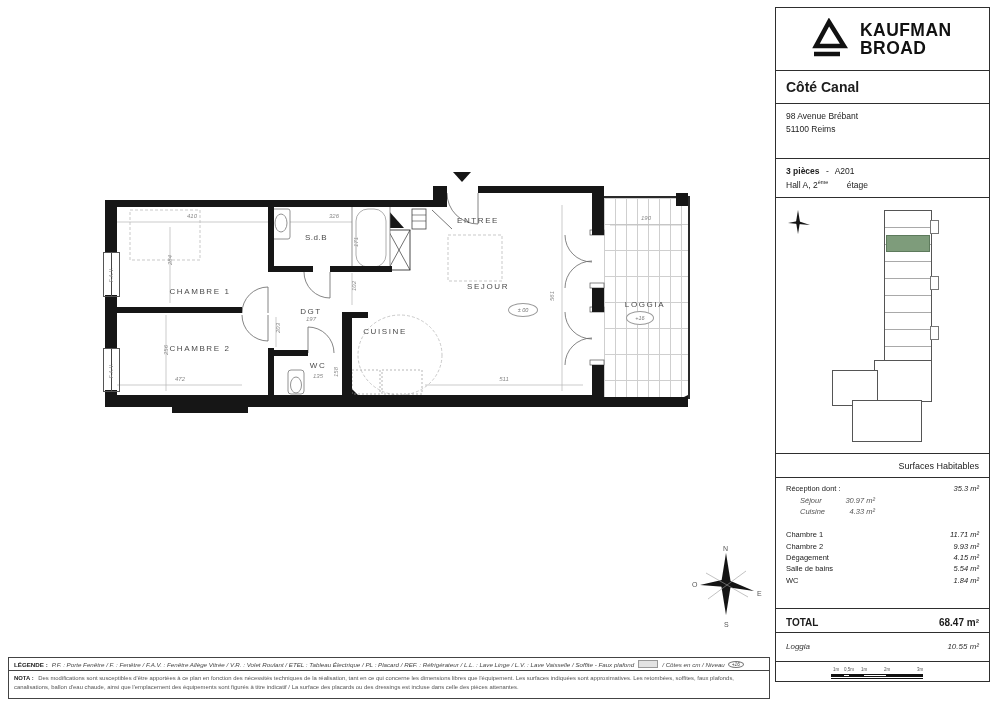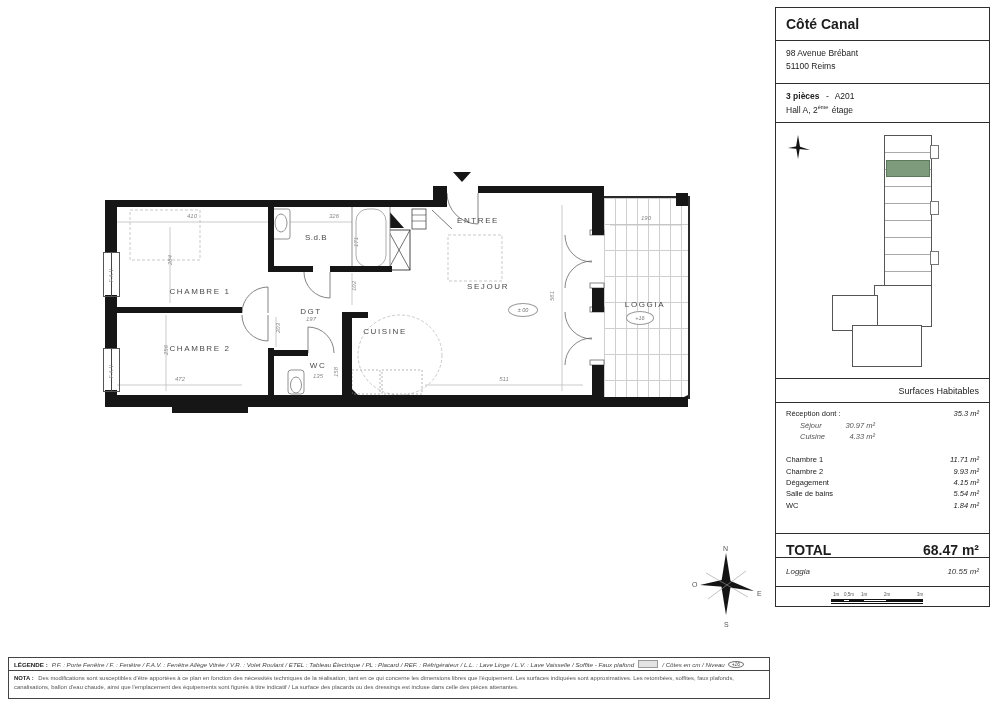--- a/index.html
+++ b/index.html
@@ -28,21 +28,21 @@
   .logo-row{display:flex;align-items:center;justify-content:center;gap:8px;height:64px;}
   .logo-text{font-weight:800;font-size:19px;line-height:.95;letter-spacing:.5px;color:#111;transform:scaleX(.92);}
   .ptitle{font-weight:700;font-size:14px;padding:8px 10px;}
   .paddr{font-size:8.5px;line-height:1.5;padding:6px 10px;color:#222;}
   .punit{font-size:8.5px;line-height:1.5;padding:6px 10px;color:#222;}
   .surfhead{font-size:9px;text-align:right;padding:7px 10px;color:#222;}
   .srow{display:flex;font-size:7.5px;padding:1.2px 10px;color:#222;}
   .srow .val{margin-left:auto;font-style:italic;text-align:right;}
   .srow.sub{font-style:italic;color:#555;padding-left:24px;}
   .srow.sub .subval{margin-left:auto;margin-right:104px;}
-  .totrow{display:flex;font-size:14px;font-weight:700;padding:8px 10px;}
+  .totrow{display:flex;font-size:10px;font-weight:700;padding:8px 10px;}
   .totrow .val{margin-left:auto;}
   .logrow{display:flex;font-size:8px;font-style:italic;padding:9px 10px;color:#333;}
   .logrow .val{margin-left:auto;}
   .footcells{display:flex;height:22px;}
   .footcells .cell{display:flex;align-items:center;justify-content:center;font-size:7.5px;color:#333;}
   
   #legendbox{position:absolute;left:8px;top:657px;width:762px;height:14px;border:1px solid #444;
     font-size:6.2px;font-style:italic;color:#444;display:flex;align-items:center;padding:0 5px;box-sizing:border-box;white-space:nowrap;overflow:hidden;}
   #notabox{position:absolute;left:8px;top:670px;width:762px;height:29px;border:1px solid #444;
     font-size:5.9px;color:#555;padding:3px 5px;box-sizing:border-box;line-height:1.55;}
@@ -206,42 +206,52 @@
   <line x1="14" y1="30" x2="56" y2="54" stroke="#999" stroke-width="0.6"></line>
   <line x1="54" y1="28" x2="16" y2="56" stroke="#999" stroke-width="0.6"></line>
   <text x="31" y="8" font-size="7" fill="#555">N</text>
   <text x="0" y="44" font-size="7" fill="#555">O</text>
   <text x="65" y="53" font-size="7" fill="#555">E</text>
   <text x="32" y="84" font-size="7" fill="#555">S</text>
 </svg>
 
 <div id="panel">
 
+  <div class="pbox logo-row">
+    <svg width="38" height="42" viewBox="0 0 38 42">
+      <path d="M19 4 L34 28 L6 28 Z" fill="none" stroke="#111" stroke-width="4.5"></path>
+      <line x1="4" y1="36" x2="30" y2="36" stroke="#111" stroke-width="4.5"></line>
+    </svg>
+    <div class="logo-text">
+      <div>KAUFMAN</div>
+      <div>BROAD</div>
+    </div>
+  </div>
 
   <div class="pbox" style="height:34px;">
     <div class="ptitle">Côté Canal</div>
   </div>
 
-  <div class="pbox" style="height:44px;">
+  <div class="pbox" style="height:56px;">
     <div class="paddr">
       <div>98 Avenue Brébant</div>
       <div>51100 Reims</div>
     </div>
   </div>
 
   <div class="pbox" style="height:40px;">
     <div class="punit">
       <div>
         <b>3 pièces</b>
         <span style="margin:0 4px;">-</span>
         <span>A201</span>
       </div>
       <div>
         <span>Hall A, 2</span><sup style="font-size:5.5px;">ème</sup>
-        <span style="margin-left:1px;">étage</span>
+        <span style="margin-left:16px;">étage</span>
       </div>
     </div>
   </div>
 
   <div class="pbox" style="height:257px;">
     <svg class="abs" style="left:10px;top:10px;" width="26" height="32" viewBox="0 0 26 32">
       <polygon points="12,2 14,14 12,26 10,14" fill="#141414"></polygon>
       <polygon points="2,15 12,13 24,17 12,16" fill="#141414"></polygon>
     </svg>
     <div class="tower" style="left:108px;top:12px;width:46px;height:150px;"></div>

